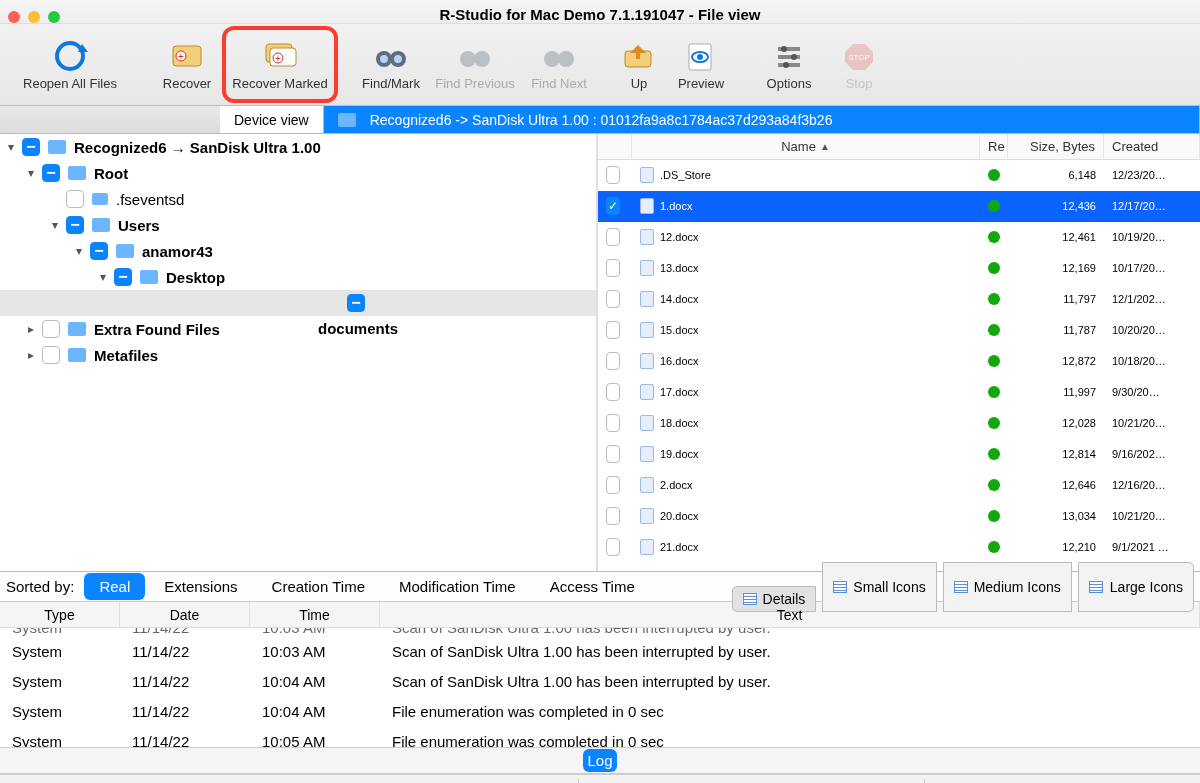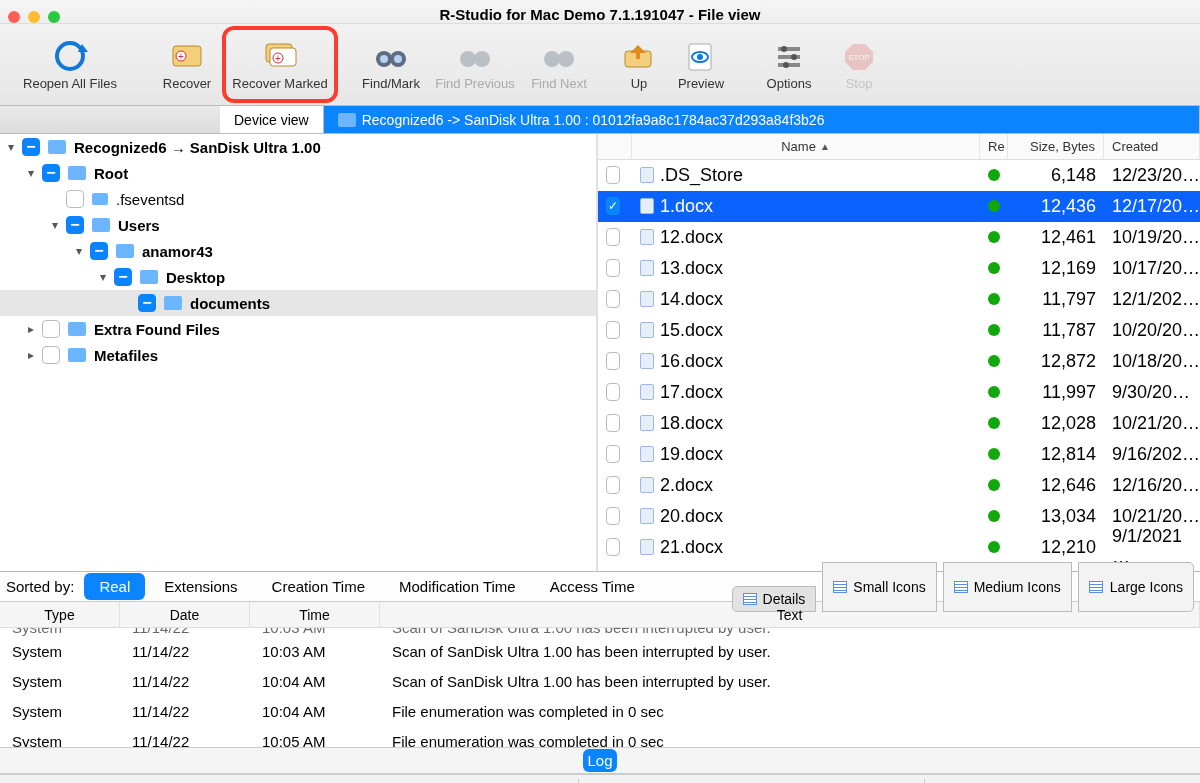--- a/index.html
+++ b/index.html
@@ -68,21 +68,21 @@
     border-bottom: 1px solid #bbb;
   }
   .tabs-spacer { flex: 0 0 220px; }
   .tab {
     padding: 4px 14px;
     display:flex; align-items:center;
     font-size: 14px;
     border-right: 1px solid #bbb;
   }
   .tab.device { background:#fff; }
-  .tab.file { background:#0a84ff; color:#fff; flex:1; gap:0;}
+  .tab.file { background:#0a84ff; color:#fff; flex:1; gap:8px;}
   .tab .hd-icon { width:18px;height:14px;background:#6bb6ff;border-radius:2px;display:inline-block;margin-right:6px;}
   
   .main {
     display:flex;
     height: 438px;
     border-bottom:1px solid #bbb;
   }
   .tree-pane { width: 598px; overflow:hidden; border-right:2px solid #e0e0e0; position:relative;}
   .files-pane { flex:1; display:flex; flex-direction:column; }
   .tree-item {
@@ -100,40 +100,40 @@
   .folder-icon { width:18px;height:14px;background:#6bb6ff;border-radius:2px;display:inline-block;margin-right:4px;}
   .folder-icon.small { width:16px;height:12px;}
   .tree-label { white-space:nowrap; }
   .tree-label.bold { font-weight:700; }
   .tree-selected { background:#e6e6e6; }
   .indent-0 { padding-left: 4px; }
   .indent-1 { padding-left: 24px; }
   .indent-2 { padding-left: 48px; }
   .indent-3 { padding-left: 72px; }
   .indent-4 { padding-left: 96px; }
-  .indent-5 { padding-left: 120px; }
+  .indent-5 { padding-left: 120px; flex-direction: column; }
   
   .files-head {
     height: 26px;
     display:flex;
     background:#fafafa;
     border-bottom:1px solid #ddd;
     font-size:13px;
     color:#333;
   }
   .col { display:flex; align-items:center; padding:5px 8px; border-right:1px solid #e6e6e6;}
   .col.chk-col { width:34px; justify-content:center;}
   .col.name-col { flex:1; justify-content:center;}
   .col.re-col { width:28px; }
   .col.size-col { width:96px; justify-content:flex-end;}
   .col.created-col { width:96px; }
   .sort-ind { font-size:10px; margin-left:4px; color:#555;}
   .files-body { overflow:hidden; flex:1; }
   .file-row {
-    display:flex; align-items:center; height:31px; font-size:18px; border-bottom:1px solid transparent;
+    display:flex; align-items:center; height:31px; font-size:11px; border-bottom:1px solid transparent;
   }
   .file-row.selected { background:#0a63ff; color:#fff; }
   .file-row .cell { padding:0 8px; display:flex; align-items:center;}
   .file-row .chk-col { width:34px; justify-content:center;}
   .file-row .name-cell { flex:1; gap:6px;}
   .file-row .re-cell { width:28px; justify-content:center;}
   .file-row .size-cell { width:96px; justify-content:flex-end;}
   .file-row .created-cell { width:96px; }
   .green-dot { width:12px;height:12px;border-radius:50%;background:#11a80d;display:inline-block;}
   .doc-icon { width:14px;height:16px;background:#e6eefc;border:1px solid #9cb8e6;border-radius:2px;display:inline-block;}

